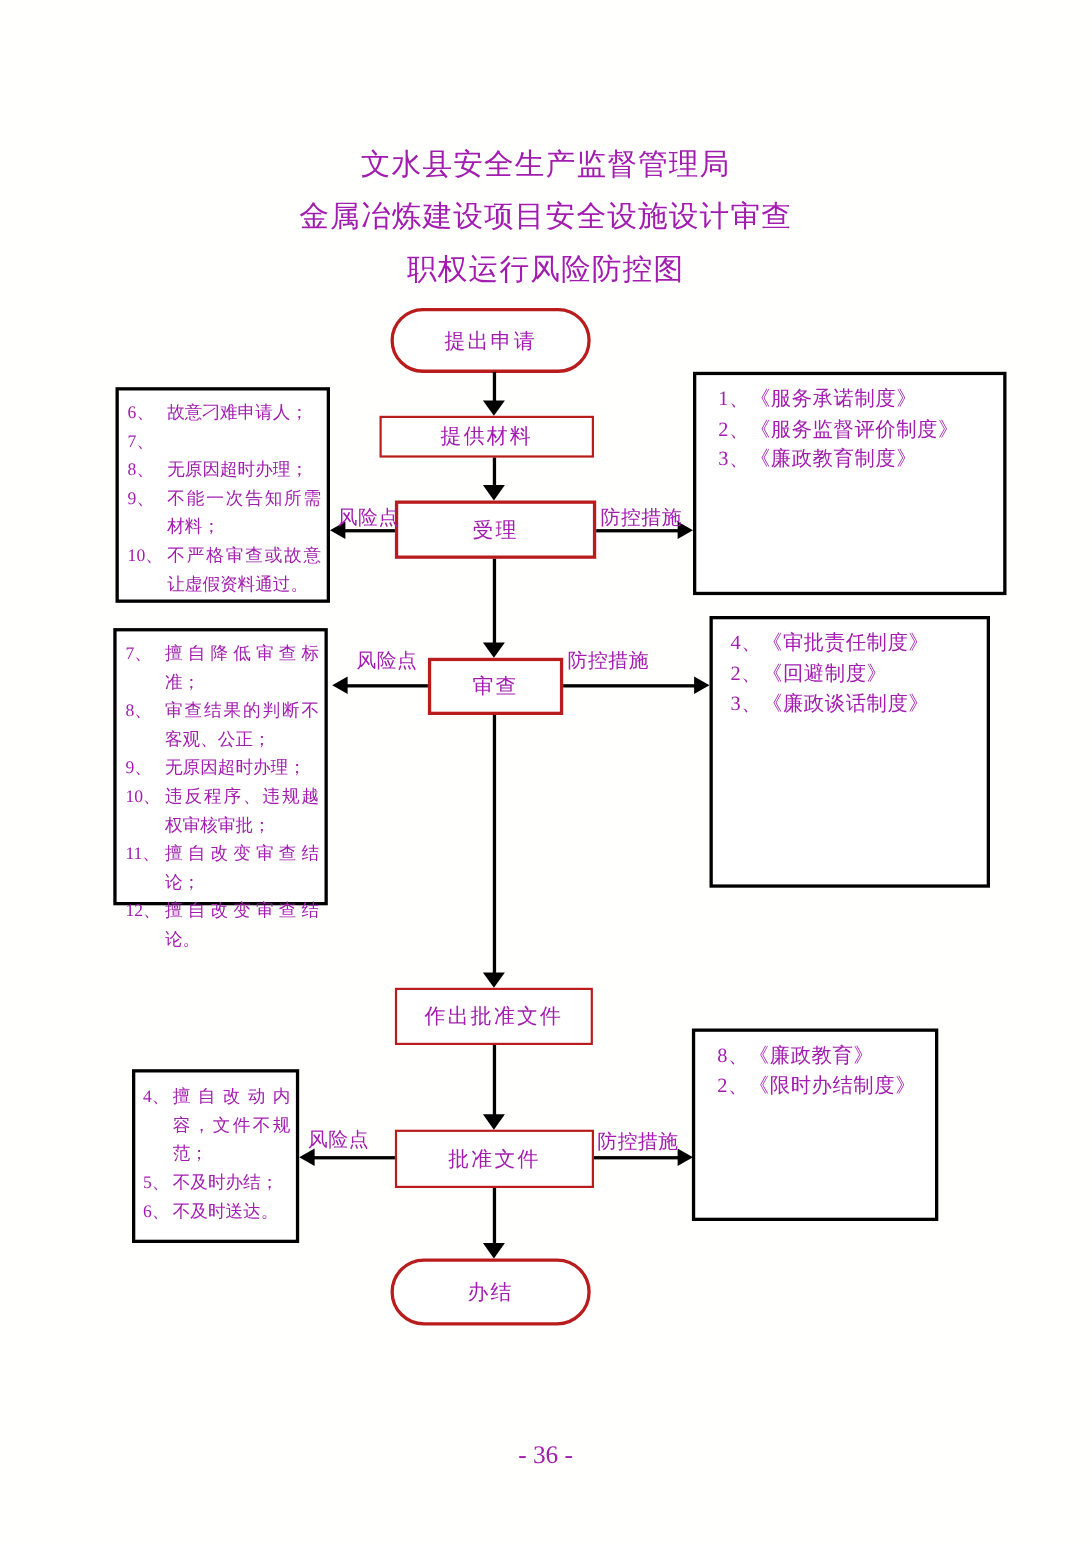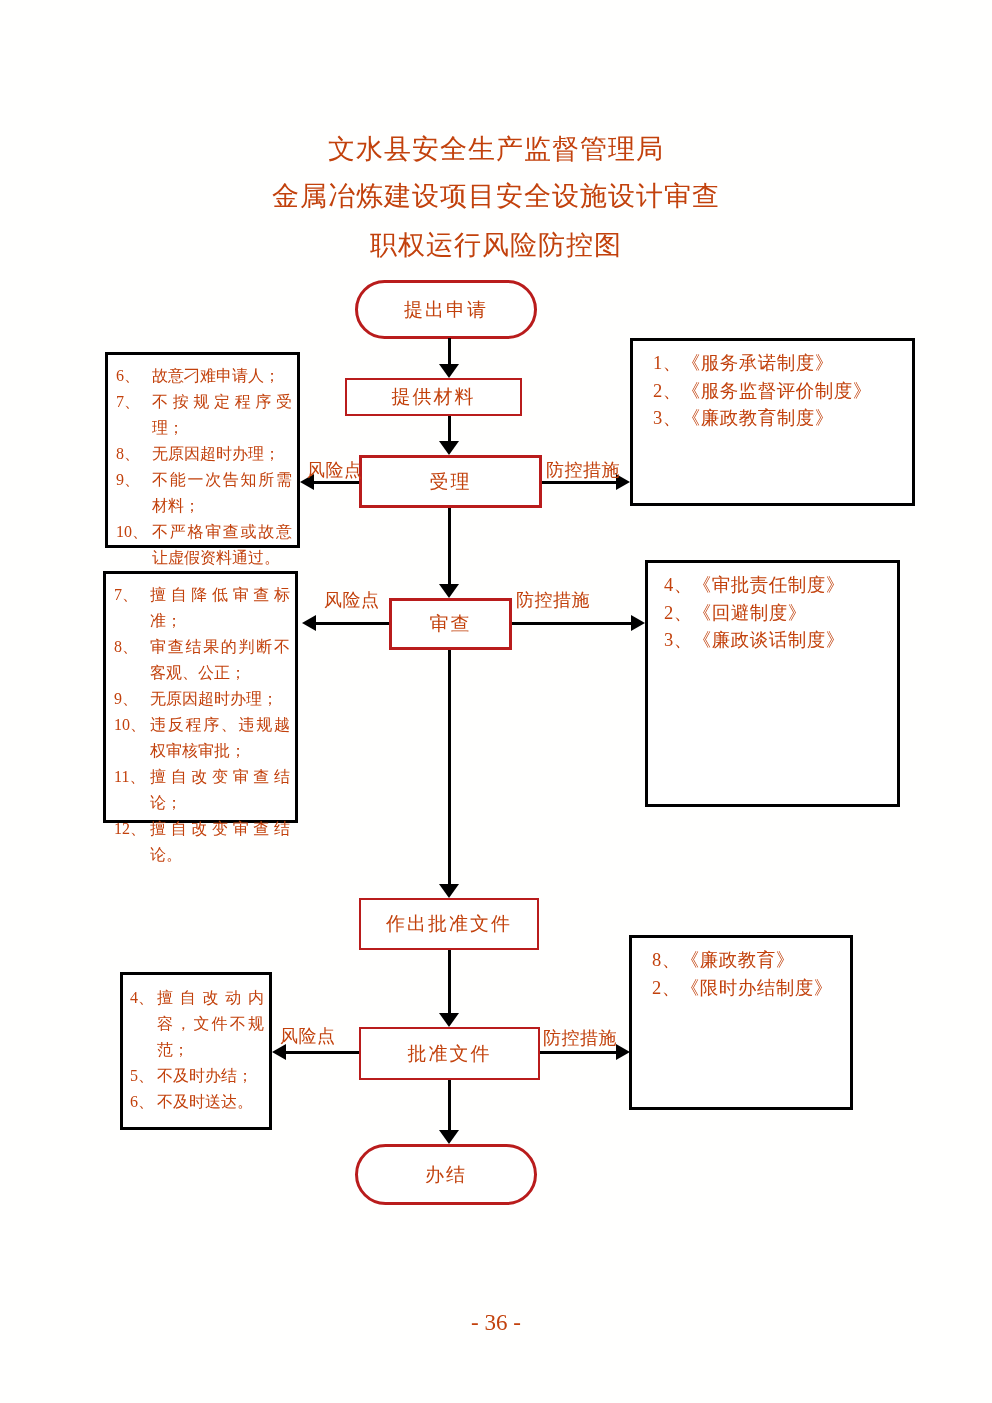--- a/index.html
+++ b/index.html
@@ -2,21 +2,21 @@
 <html><head>
 <meta charset="utf-8">
 <style>
   html,body { margin:0; padding:0; background:#888; }
   #page {
     position:relative;
     width:992px; height:1403px;
     margin:0 auto;
     background:#fffffe;
     font-family:"Liberation Serif","DejaVu Serif",serif;
-    color:#c2410c;
+    color:#a21caf;
     overflow:hidden;
   }
   .title-line {
     position:absolute; left:0; width:100%;
     text-align:center;
     font-size:27px; letter-spacing:1px;
     white-space:nowrap;
   }
   
   .node {
@@ -74,36 +74,35 @@
 </head>
 <body>
 
 <div id="page">
 
   <div class="title-line" style="top:131px;">文水县安全生产监督管理局</div>
   <div class="title-line" style="top:178px;text-align:center;">金属冶炼建设项目安全设施设计审查</div>
   <div class="title-line" style="top:227px;">职权运行风险防控图</div>
 
   <div class="node stadium" style="left:355px; top:280px; width:182px; height:59px;">提出申请</div>
-  <div class="node thin" style="left:345px; top:378px; width:177px; height:38px;">提供材料</div>
+  <div class="node thin" style="left:345px; top:378px; width:195px; height:38px;">提供材料</div>
   <div class="node" style="left:389px; top:598px; width:123px; height:52px;">审查</div>
   <div class="node" style="left:359px; top:455px; width:183px; height:53px;">受理</div>
   <div class="node thin" style="left:359px; top:898px; width:180px; height:52px;">作出批准文件</div>
   <div class="node stadium" style="left:355px; top:1144px; width:182px; height:61px;">办结</div>
   <div class="node thin" style="left:359px; top:1027px; width:181px; height:53px;">批准文件</div>
 
   <div class="sidebox" style="left:105px; top:352px; width:195px; height:196px;">
     <div class="risk-list">
       <div class="risk-item">
         <span class="risk-no">6、</span>
         <span class="risk-text">故意刁难申请人；</span>
       </div>
       <div class="risk-item">
         <span class="risk-no">7、</span>
-        <span class="risk-text">不按规定程序受理；</span>
       </div>
       <div class="risk-item">
         <span class="risk-no">8、</span>
         <span class="risk-text">无原因超时办理；</span>
       </div>
       <div class="risk-item">
         <span class="risk-no">9、</span>
         <span class="risk-text">不能一次告知所需材料；</span>
       </div>
       <div class="risk-item">
@@ -152,21 +151,21 @@
         <span class="risk-no">5、</span>
         <span class="risk-text">不及时办结；</span>
       </div>
       <div class="risk-item">
         <span class="risk-no">6、</span>
         <span class="risk-text">不及时送达。</span>
       </div>
     </div>
   </div>
 
-  <div class="sidebox" style="left:630px; top:338px; width:285px; height:168px;">
+  <div class="sidebox" style="left:630px; top:338px; width:285px; height:203px;">
     <div class="ctrl-list">
       <div class="ctrl-item">1、《服务承诺制度》</div>
       <div class="ctrl-item">2、《服务监督评价制度》</div>
       <div class="ctrl-item">3、《廉政教育制度》</div>
     </div>
   </div>
 
   <div class="sidebox" style="left:645px; top:560px; width:255px; height:247px;">
     <div class="ctrl-list" style="padding-left:16px;">
       <div class="ctrl-item">4、《审批责任制度》</div>

